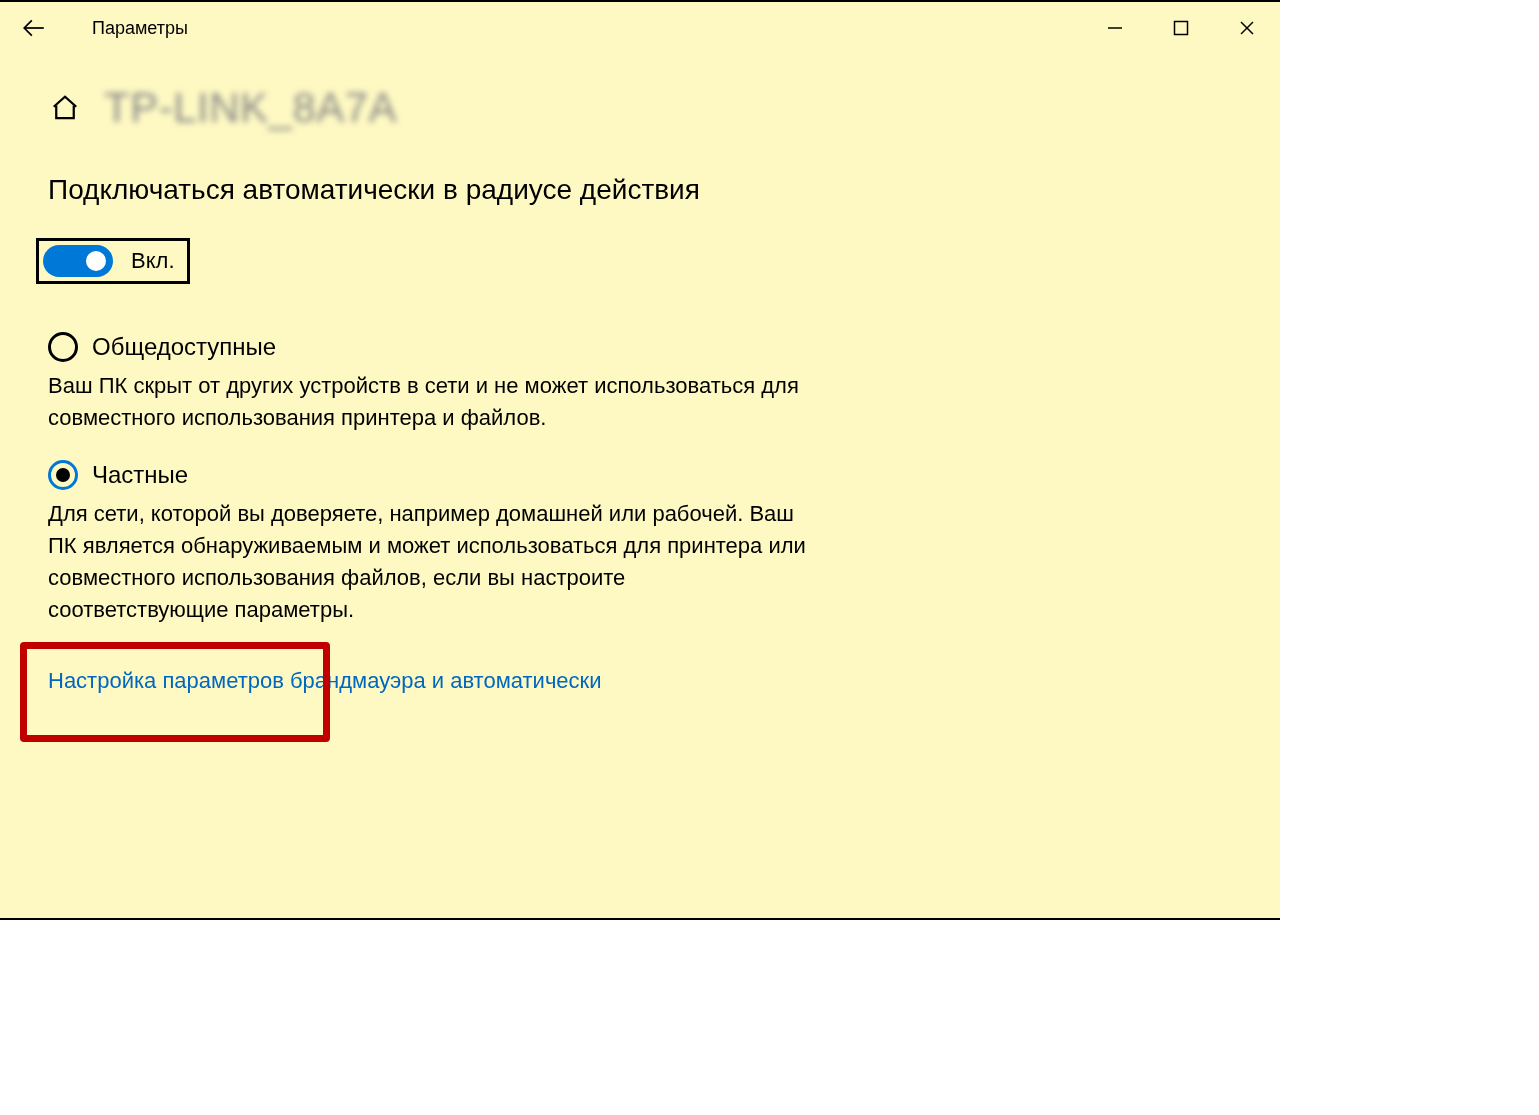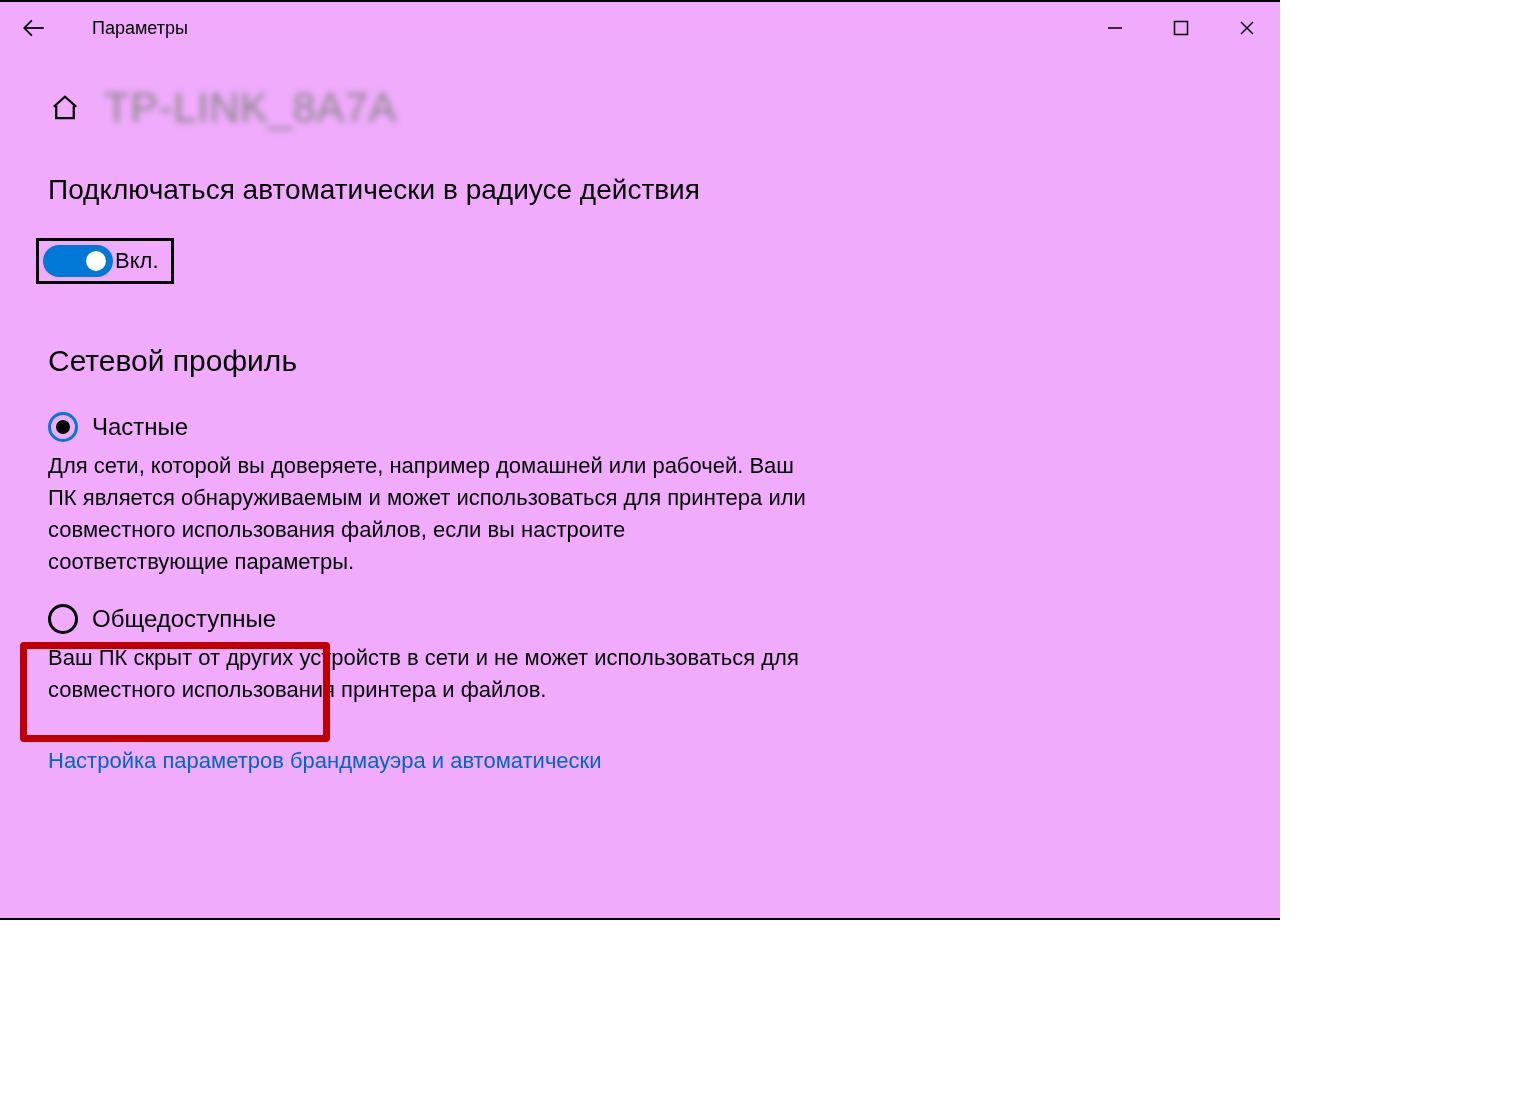--- a/index.html
+++ b/index.html
@@ -7,21 +7,21 @@
     margin: 0; padding: 0;
     width: 1539px; height: 1115px;
     font-family: "Segoe UI", Arial, sans-serif;
     background: #ffffff;
     color: #000;
     font-weight: 400;
   }
   .window {
     width: 1280px;
     height: 920px;
-    background: #f0abfc;
+    background: #fef9c3;
     position: relative;
     border-top: 2px solid #000;
     border-bottom: 2px solid #000;
   }
   .titlebar {
     height: 52px;
     display: flex;
     align-items: center;
     justify-content: space-between;
     padding: 0 0 0 20px;
@@ -56,25 +56,25 @@
     font-weight: 500;
   }
   .section-heading {
     font-size: 28px;
     font-weight: 400;
     margin: 0 0 30px 0;
     line-height: 1.3;
     max-width: 700px;
   }
   .toggle-wrap {
-    display:inline-flex; align-items:center; gap: 2px;
+    display:inline-flex; align-items:center; gap: 18px;
     border: 3px solid #000;
     padding: 4px 12px 4px 4px;
     margin-left: -12px;
-    margin-bottom: 60px;
+    margin-bottom: 48px;
   }
   .toggle {
     width: 70px; height: 32px;
     border-radius: 16px;
     background: #0078d7;
     position: relative;
   }
   .toggle-knob {
     width: 20px; height:20px; border-radius:50%;
     background:#fff;
@@ -175,37 +175,36 @@
 
     <h2 class="section-heading">Подключаться автоматически в радиусе действия</h2>
 
     <div class="toggle-wrap">
       <div class="toggle">
         <div class="toggle-knob"></div>
       </div>
       <span class="toggle-label">Вкл.</span>
     </div>
 
-    <h3 class="subheading">Сетевой профиль</h3>
+
+    <div class="radio-block">
+      <div class="radio-row">
+        <div class="radio-outer"></div>
+        <span class="radio-label">Общедоступные</span>
+      </div>
+      <div class="radio-desc">Ваш ПК скрыт от других устройств в сети и не может использоваться для совместного использования принтера и файлов.</div>
+    </div>
 
     <div class="radio-block">
       <div class="radio-row">
         <div class="radio-outer selected">
           <div class="radio-inner"></div>
         </div>
         <span class="radio-label">Частные</span>
       </div>
       <div class="radio-desc">Для сети, которой вы доверяете, например домашней или рабочей. Ваш ПК является обнаруживаемым и может использоваться для принтера или совместного использования файлов, если вы настроите соответствующие параметры.</div>
     </div>
 
-    <div class="radio-block">
-      <div class="radio-row">
-        <div class="radio-outer"></div>
-        <span class="radio-label">Общедоступные</span>
-      </div>
-      <div class="radio-desc">Ваш ПК скрыт от других устройств в сети и не может использоваться для совместного использования принтера и файлов.</div>
-    </div>
-
     <div class="link">Настройка параметров брандмауэра и автоматически</div>
   </div>
 
   <div class="highlight-box"></div>
 </div>
 
 </body></html>

